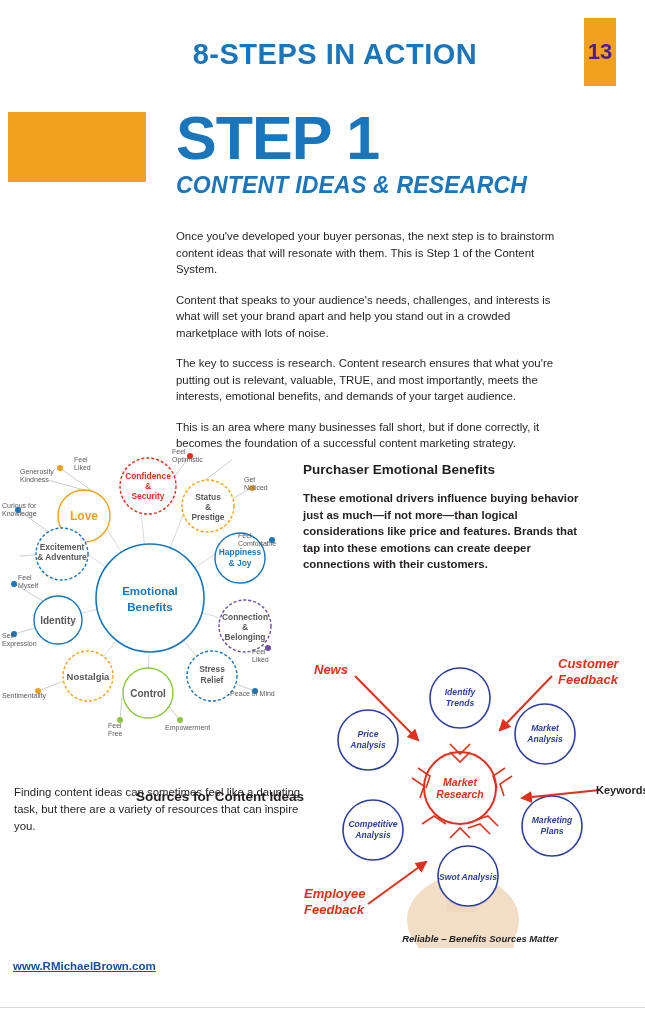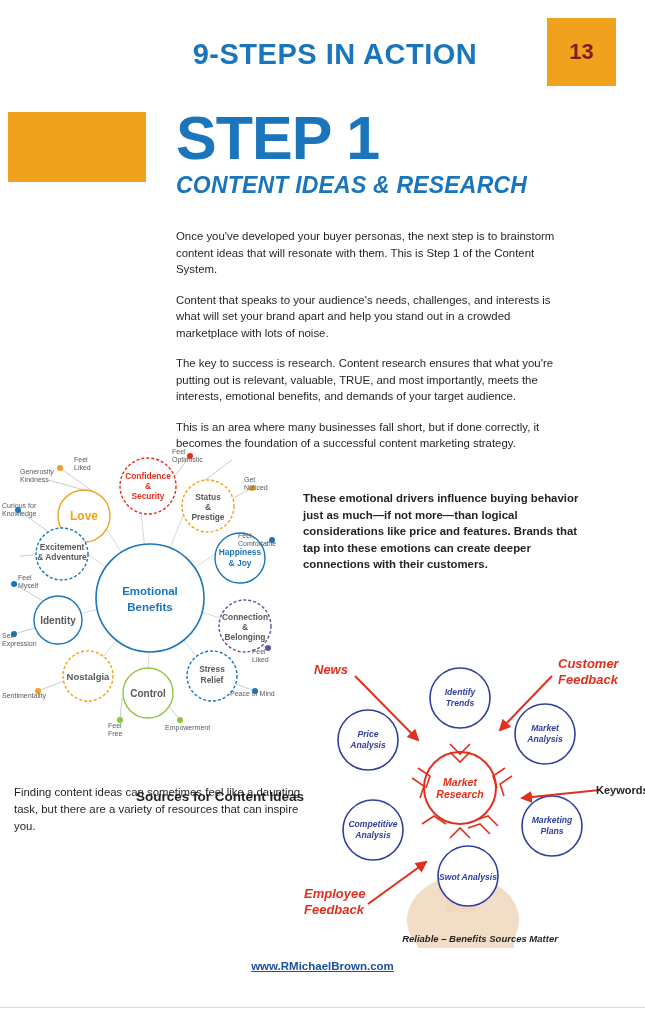--- a/index.html
+++ b/index.html
@@ -30,24 +30,24 @@
     text-align: center;
     font-size: 29px;
     font-weight: bold;
     letter-spacing: 0.5px;
     color: #1a75bb;
   }
   .page-number-box {
     position: absolute;
     right: 29px;
     top: 18px;
-    width: 69px;
+    width: 32px;
     height: 68px;
     background: #f0a11e;
-    color: #7f1d1d;
+    color: #4c1d95;
     font-size: 22px;
     font-weight: bold;
     display: flex;
     align-items: center;
     justify-content: center;
   }
   .orange-block {
     position: absolute;
     left: 8px;
     top: 112px;
@@ -157,25 +157,25 @@
     font-weight: bold;
     font-style: italic;
     color: #231f20;
   }
   
   .footer-link {
     position: absolute;
     left: 0;
     right: 0;
     top: 960px;
-    text-align: center;
     font-size: 11.5px;
     font-weight: bold;
     color: #1a4f9c;
     text-decoration: underline;
+    padding-left: 13px;
   }
   .bottom-rule {
     position: absolute;
     left: 0;
     right: 0;
     bottom: 16px;
     height: 1px;
     background: #d9d9d9;
   }
   .label { font-size: 7px; fill: #58595b; font-family: "Liberation Sans", sans-serif; }
@@ -183,21 +183,21 @@
   .nodelabel.blue { fill: #1a75bb; font-size: 11.5px; }
   .mrlabel { font-size: 8.6px; font-style: italic; font-weight: bold; fill: #2d3e9e; font-family: "Liberation Sans", sans-serif; }
   .mrlabel.red { fill: #e0301e; }
   .mrouter { font-size: 13px; font-style: italic; font-weight: bold; fill: #2d3e9e; font-family: "Liberation Sans", sans-serif; }
 </style>
 </head>
 <body>
 
 <div class="page">
 
-  <div class="header-title">9-STEPS IN ACTION</div>
+  <div class="header-title">8-STEPS IN ACTION</div>
   <div class="page-number-box">13</div>
 
   <div class="orange-block"></div>
   <div class="step-title">STEP 1</div>
   <div class="step-sub">CONTENT IDEAS &amp; RESEARCH</div>
 
   <div class="intro">
     <p>Once you've developed your buyer personas, the next step is to brainstorm content ideas that will resonate with them. This is Step 1 of the Content System.</p>
     <p>Content that speaks to your audience's needs, challenges, and interests is what will set your brand apart and help you stand out in a crowded marketplace with lots of noise.</p>
     <p><span>The key to success is </span><span>research</span><span>. Content research ensures that what you're putting out is relevant, valuable, TRUE, and most importantly, meets the interests, emotional benefits, and demands of your target audience.</span></p>
@@ -327,20 +327,21 @@
       <text class="label" x="238" y="98" text-anchor="start">Comfortable</text>
 
       <text class="label" x="244" y="34" text-anchor="start">Get</text>
       <text class="label" x="244" y="42" text-anchor="start">Noticed</text>
 
       <text class="label" x="172" y="6" text-anchor="start">Feel</text>
       <text class="label" x="172" y="14" text-anchor="start">Optimistic</text>
     </svg>
   </div>
 
+  <div class="purchaser-head">Purchaser Emotional Benefits</div>
   <div class="purchaser-body">
     <p>These emotional drivers influence buying behavior just as much—if not more—than logical considerations like price and features. Brands that tap into these emotions can create deeper connections with their customers.</p>
   </div>
 
   <div class="sources-head">Sources for Content Ideas</div>
   <div class="sources-body">
     <p class="first">Finding content ideas can sometimes feel like a daunting task, but there are a variety of resources that can inspire you.</p>
   </div>
 
   <div class="market">

